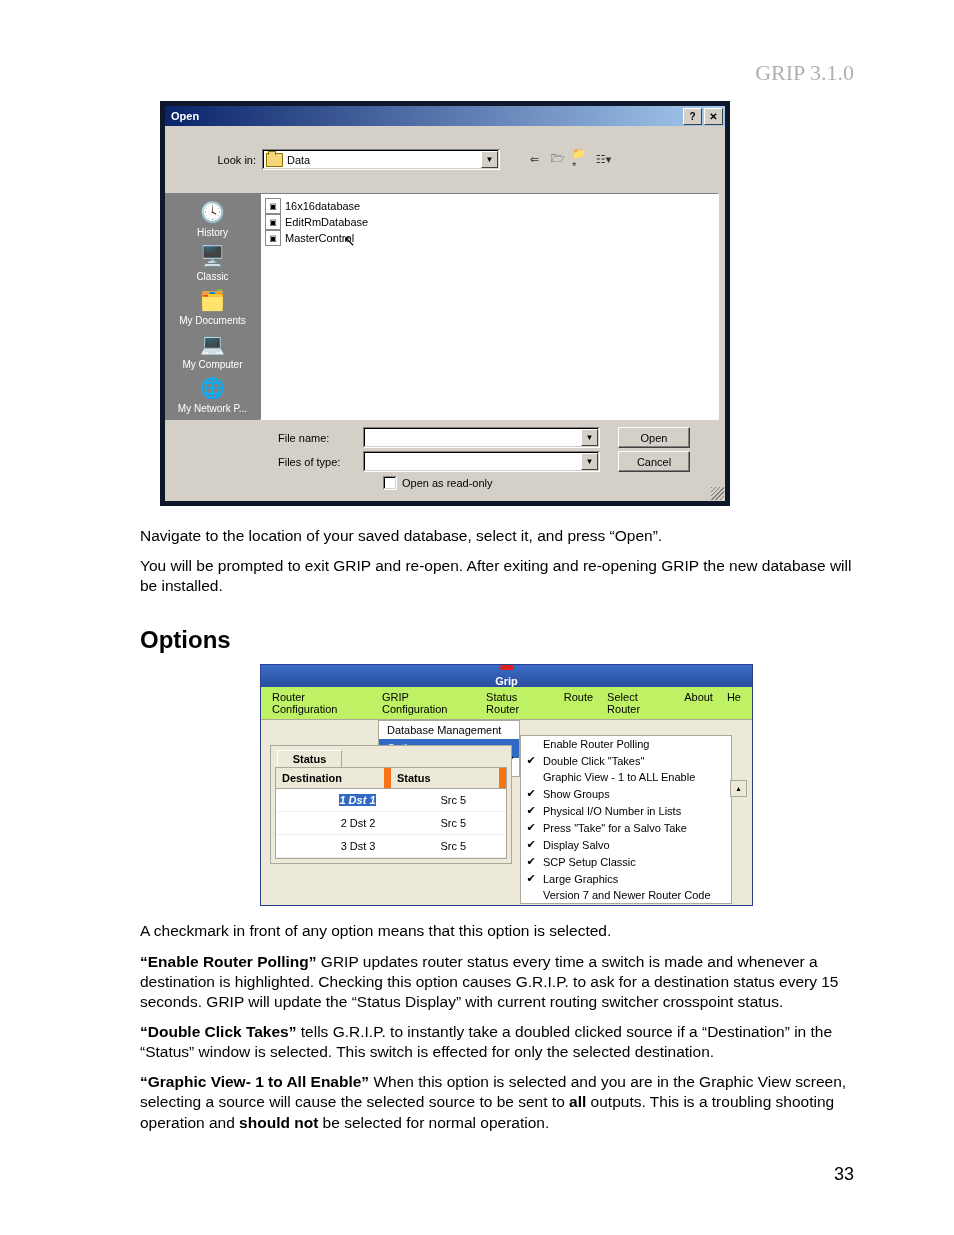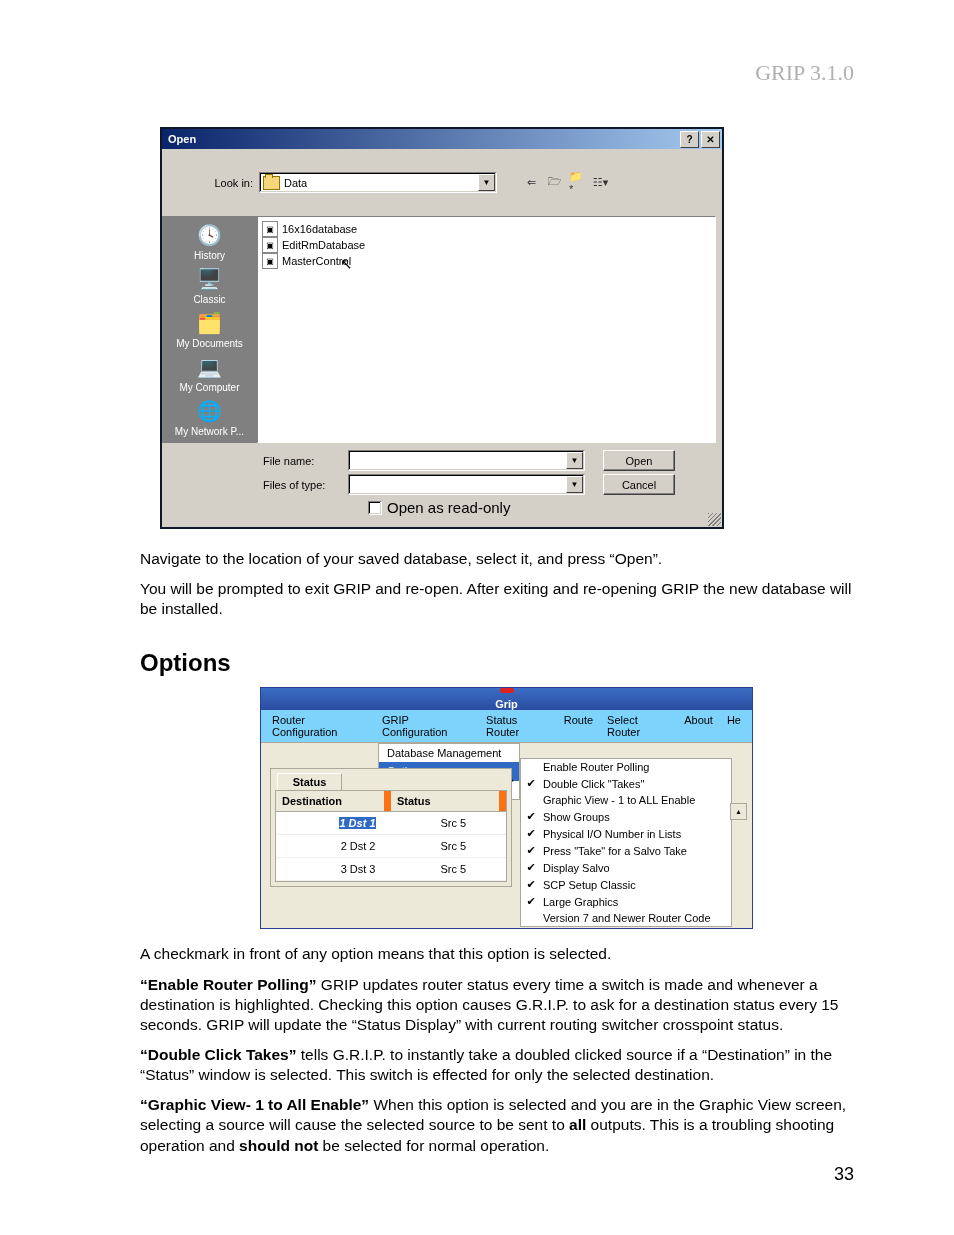--- a/index.html
+++ b/index.html
@@ -3,55 +3,55 @@
 <meta charset="utf-8">
 <style>
   body { margin:0; font-family: Arial, Helvetica, sans-serif; background:#fff; color:#000; }
   .page { width:954px; height:1235px; position:relative; box-sizing:border-box; padding:60px 100px 40px 140px; }
   .header-right { position:absolute; top:60px; right:100px; font-size:22px; color:#b0b0b0; font-family:"Times New Roman", serif; }
   .page-num { position:absolute; bottom:50px; right:100px; font-size:18px; }
   .body-text { font-size:15.5px; line-height:1.3; margin:10px 0; }
   .section-head { font-size:24px; font-weight:bold; margin:30px 0 10px; }
 
   
-  .open-dlg { width:560px; margin:67px 0 20px 20px; border:2px solid #0f172a; font-family:Tahoma, sans-serif; font-size:11px; background:#d4d0c8; position:relative; }
+  .open-dlg { width:560px; margin:41px 0 20px 20px; border:5px solid #0f172a; font-family:Tahoma, sans-serif; font-size:11px; background:#d4d0c8; position:relative; }
   .titlebar { height:20px; background:linear-gradient(to right,#0a246a,#a6caf0); color:#fff; display:flex; align-items:center; padding:0 2px 0 6px; font-weight:bold; }
   .titlebar .spacer { flex:1; }
   .tb-btn { width:17px; height:15px; background:#d4d0c8; border:1px solid #fff; border-right-color:#404040; border-bottom-color:#404040; margin-left:2px; display:flex; align-items:center; justify-content:center; color:#000; font-size:10px; font-weight:bold; }
   .lookin-row { display:flex; align-items:center; padding:23px 6px; gap:6px; }
   .lbl { width:85px; text-align:right; }
   .combo { flex:0 0 230px; height:19px; background:#fff; border:1px solid #808080; border-right-color:#fff; border-bottom-color:#fff; box-shadow:inset -1px -1px 0 #d4d0c8, inset 1px 1px 0 #000; display:flex; align-items:center; padding:0 3px; position:relative; }
   .combo .dd { position:absolute; right:1px; top:1px; width:15px; height:15px; background:#d4d0c8; border:1px solid #fff; border-right-color:#404040; border-bottom-color:#404040; display:flex; align-items:center; justify-content:center; font-size:8px; }
   .tool-icons { display:flex; gap:6px; margin-left:20px; }
   .tool-icons span { width:17px; height:17px; display:flex; align-items:center; justify-content:center; color:#333; }
   .dlg-body { display:flex; }
   .places { width:95px; background:#808080; padding:6px 0; display:flex; flex-direction:column; align-items:center; gap:5px; color:#fff; }
   .place { display:flex; flex-direction:column; align-items:center; gap:2px; font-size:10px; text-align:center; }
   .place-icon { width:30px; height:26px; display:flex; align-items:center; justify-content:center; font-size:20px; }
   .filepane { flex:1; background:#fff; border:1px solid #808080; border-right-color:#fff; border-bottom-color:#fff; margin:0 6px 0 0; padding:4px; min-height:180px; }
   .file-item { display:flex; align-items:center; gap:4px; font-size:11px; height:16px; }
   .file-ico { width:14px; height:14px; border:1px solid #888; display:inline-flex; align-items:center; justify-content:center; font-size:8px; background:#fff; }
-  .form-rows { padding:4px 6px 6px; }
+  .form-rows { padding:4px 18px 6px; }
   .form-row { display:flex; align-items:center; margin:3px 0; }
   .form-row .lbl { width:85px; text-align:left; margin-left:95px; }
   .textcombo { flex:0 0 235px; height:19px; background:#fff; border:1px solid #808080; border-right-color:#fff; border-bottom-color:#fff; box-shadow:inset -1px -1px 0 #d4d0c8, inset 1px 1px 0 #000; position:relative; }
   .textcombo .dd { position:absolute; right:1px; top:1px; width:15px; height:15px; background:#d4d0c8; border:1px solid #fff; border-right-color:#404040; border-bottom-color:#404040; display:flex; align-items:center; justify-content:center; font-size:8px; }
   .dlg-btn { width:72px; height:21px; margin-left:18px; background:#d4d0c8; border:1px solid #fff; border-right-color:#404040; border-bottom-color:#404040; box-shadow:inset -1px -1px 0 #808080; font-size:11px; }
-  .chk-row { margin-left:200px; font-size:15px; display:flex; align-items:center; gap:5px; padding:1px 0 5px; }
+  .chk-row { margin-left:200px; font-size:11px; display:flex; align-items:center; gap:5px; padding:1px 0 5px; }
   .chk { width:12px; height:12px; background:#fff; border:1px solid #808080; border-right-color:#fff; border-bottom-color:#fff; box-shadow:inset -1px -1px 0 #d4d0c8, inset 1px 1px 0 #000; }
   .grip-resize { position:absolute; bottom:1px; right:1px; width:13px; height:13px; background:
     repeating-linear-gradient(135deg,#808080 0 1px,transparent 1px 3px); }
   .folder-ico { width:15px; height:12px; background:#f5d67b; border:1px solid #937200; margin-right:4px; position:relative; }
   .folder-ico::before { content:""; position:absolute; top:-3px; left:1px; width:6px; height:3px; background:#f5d67b; border:1px solid #937200; border-bottom:none; }
 
   
   .grip-win { width:491px; margin:5px 0 15px 120px; border:1px solid #2a3f8f; font-family:Tahoma,sans-serif; font-size:11px; background:#ece9d8; }
   .grip-title { height:22px; background:linear-gradient(to bottom,#3a6ec5,#2a4ca0); color:#fff; display:flex; align-items:center; padding:0 6px; gap:5px; font-weight:bold;flex-direction:column; }
   .grip-ico { width:14px; height:14px; background:#d22; border-radius:2px; display:inline-block; }
-  .menubar { background:#7dd3fc; display:flex; font-size:11px; padding:2px 4px; border-bottom:1px solid #aca899; }
+  .menubar { background:#bef264; display:flex; font-size:11px; padding:2px 4px; border-bottom:1px solid #aca899; }
   .menubar span { padding:2px 7px; }
   .grip-body { position:relative; height:185px; background:#ece9d8; overflow:hidden; }
   .submenu { position:absolute; background:#fff; border:1px solid #aca899; font-size:11px; left:117px; top:0; width:140px; }
   .submenu div { padding:3px 8px; }
   .submenu .hl { background:#316ac5; color:#fff; display:flex; justify-content:space-between; }
   .submenu2 { position:absolute; left:259px; top:15px; width:210px; background:#fff; border:1px solid #aca899; font-size:11px; }
   .submenu2 div { display:flex; gap:6px; padding:2px 6px 2px 4px; align-items:center; }
   .chkmark { width:12px; display:inline-block; text-align:center; color:#000; }
   .status-panel { position:absolute; left:9px; top:25px; width:240px; border:1px solid #aca899; background:#ece9d8; }
   .status-tab { background:#ece9d8; border:1px solid #fff; border-right-color:#aca899; border-bottom:none; width:55px; text-align:center; padding:2px 4px; font-weight:bold; font-size:11px; margin:4px 0 0 6px; }

